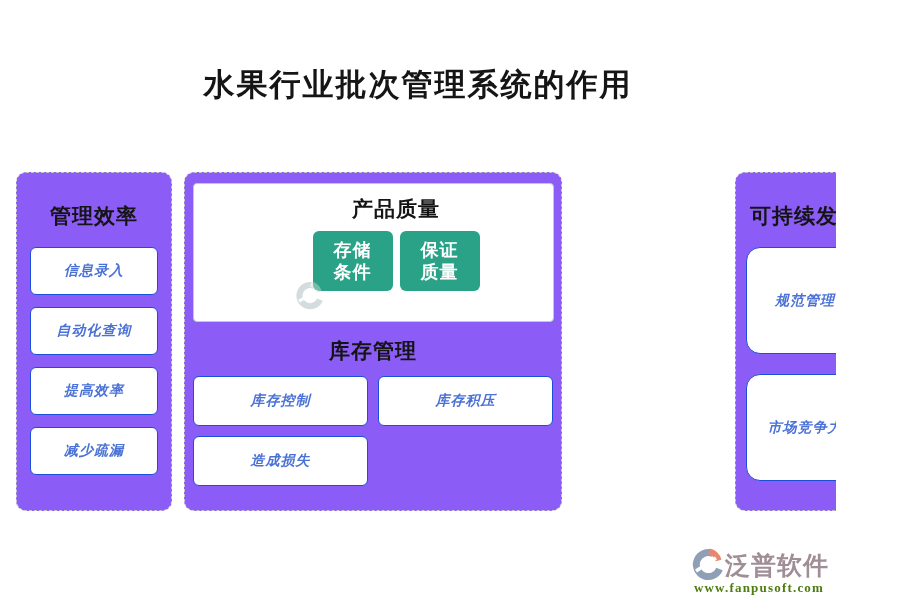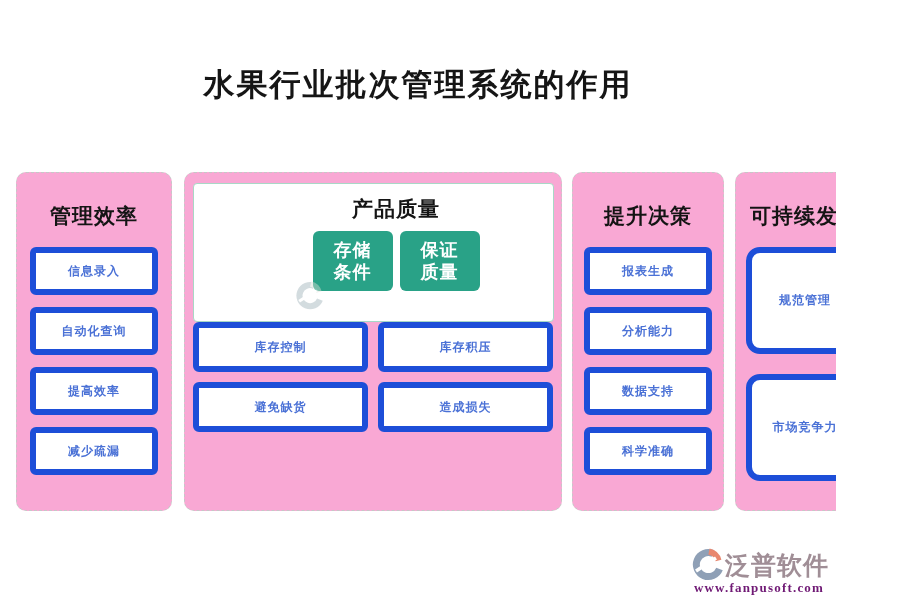--- a/index.html
+++ b/index.html
@@ -6,34 +6,34 @@
   .stage{
     position:relative;width:836px;height:600px;background:#ffffff;overflow:hidden;
     font-family:"Liberation Serif","DejaVu Serif",serif;
   }
   .title{
     position:absolute;top:64px;left:0;width:100%;margin:0;
     text-align:center;font-size:31px;font-weight:700;color:#151515;letter-spacing:2px;
   }
   .panel{
     position:absolute;top:172px;height:339px;box-sizing:border-box;
-    background:#f9a8d4;border:1px dashed #c7c7c7;border-radius:10px;
+    background:#8b5cf6;border:1px dashed #c7c7c7;border-radius:10px;
   }
   .panel-a{left:16px;width:156px;}
   .panel-b{left:184px;width:378px;}
   .panel-c{left:572px;width:152px;}
   .panel-d{left:735px;width:140px;}
   .panel-header{
     margin:30px 0 18px;text-align:center;
     font-size:21px;line-height:26px;font-weight:700;color:#141414;letter-spacing:1px;
   }
   .pill{
     display:flex;align-items:center;justify-content:center;box-sizing:border-box;
-    background:#ffffff;border:6px solid #1d4ed8;border-radius:6px;
-    color:#4a71d6;font-weight:700;font-size:12px;letter-spacing:1px;
+    background:#ffffff;border:1px solid #1d4ed8;border-radius:6px;
+    color:#4a71d6;font-weight:700;font-size:14px;letter-spacing:1px;font-style:italic;
   }
   .side-pill{width:128px;height:48px;margin:0 auto 12px;}
   .tall-pill{width:118px;height:107px;margin:0 auto 20px;border-radius:14px;}
   
   .quality-box{
     position:relative;box-sizing:border-box;
     margin:10px 8px 0;width:361px;height:139px;
     background:#ffffff;border:1px solid #a8d8c6;border-radius:4px;padding-left:45px;
   }
   .quality-header{margin:12px 0 9px;text-align:center;font-size:21px;line-height:26px;font-weight:700;color:#141414;letter-spacing:1px;}
@@ -46,21 +46,21 @@
   }
   .watermark{position:absolute;left:99px;top:97px;width:30px;height:30px;opacity:.45;}
   .inv-header{margin:16px 0 12px;text-align:center;font-size:21px;line-height:26px;font-weight:700;color:#141414;letter-spacing:1px;}
   .inv-grid{display:grid;grid-template-columns:175px 175px;gap:10px;justify-content:center;}
   .inv-pill{width:175px;height:50px;}
   
   .brand{position:absolute;right:7px;bottom:4px;display:flex;flex-direction:column;align-items:center;}
   .brand-row{display:flex;align-items:center;gap:2px;}
   .brand-icon{width:34px;height:34px;}
   .brand-name{font-size:25px;font-weight:700;color:#a08e96;letter-spacing:1px;line-height:1;}
-  .brand-url{font-size:13px;font-weight:700;color:#701a75;letter-spacing:1.2px;margin-top:-2px;
+  .brand-url{font-size:13px;font-weight:700;color:#4d7c0f;letter-spacing:1.2px;margin-top:-2px;
              font-family:"Liberation Serif","DejaVu Serif",serif;}
 </style>
 </head>
 <body>
 
 <div class="stage">
 
   <h1 class="title">水果行业批次管理系统的作用</h1>
 
   <section class="panel panel-a">
@@ -79,35 +79,28 @@
 条件</div>
         <div class="green-btn">保证
 质量</div>
       </div>
       <svg class="watermark" viewBox="0 0 34 34" aria-hidden="true">
         <path d="M24 5.5 A 12 12 0 1 0 30.5 21" fill="none" stroke="#9fb2b9" stroke-width="7"></path>
         <path d="M20 3.5 A 12.5 12.5 0 0 1 29.5 12.5" fill="none" stroke="#d9dfd6" stroke-width="6"></path>
         <line x1="7" y1="23" x2="27" y2="10" stroke="#ffffff" stroke-width="3.5"></line>
       </svg>
     </div>
+    <h2 class="inv-header">库存管理</h2>
     <div class="inv-grid">
       <div class="pill inv-pill">库存控制</div>
       <div class="pill inv-pill">库存积压</div>
-      <div class="pill inv-pill">避免缺货</div>
       <div class="pill inv-pill">造成损失</div>
     </div>
   </section>
 
-  <section class="panel panel-c">
-    <h2 class="panel-header">提升决策</h2>
-    <div class="pill side-pill">报表生成</div>
-    <div class="pill side-pill">分析能力</div>
-    <div class="pill side-pill">数据支持</div>
-    <div class="pill side-pill">科学准确</div>
-  </section>
 
   <section class="panel panel-d">
     <h2 class="panel-header">可持续发展</h2>
     <div class="pill tall-pill">规范管理</div>
     <div class="pill tall-pill">市场竞争力</div>
   </section>
 
   <div class="brand">
     <div class="brand-row">
       <svg class="brand-icon" viewBox="0 0 34 34" aria-hidden="true">

